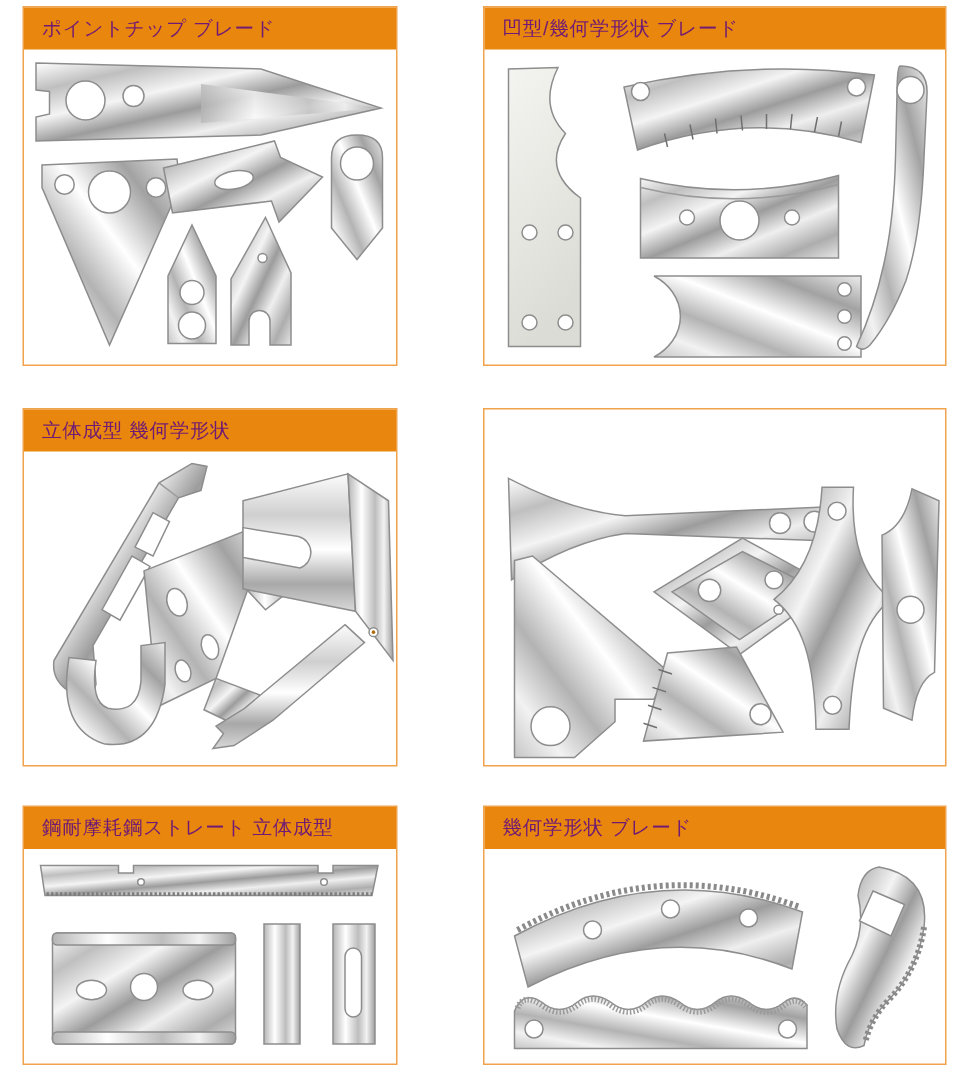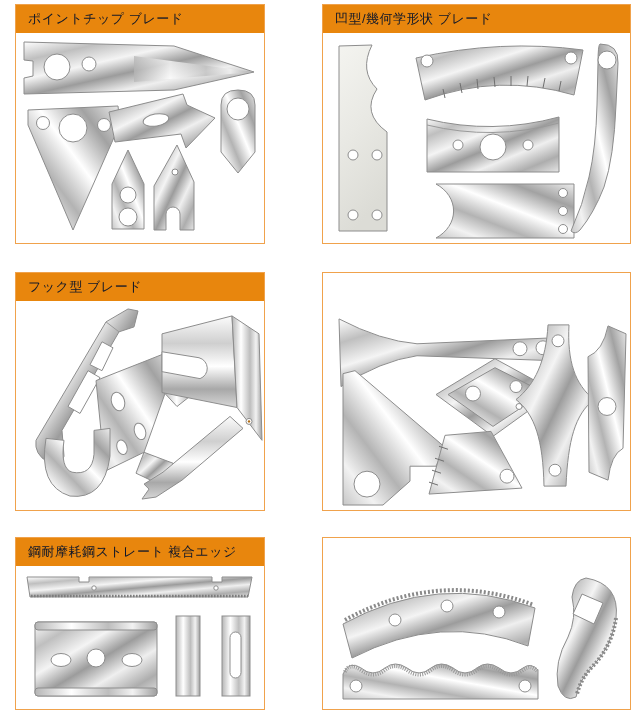--- a/index.html
+++ b/index.html
@@ -1,20 +1,20 @@
 <!DOCTYPE html>
 <html><head>
 <meta charset="utf-8">
 <style>
   html,body{margin:0;padding:0;width:641px;height:718px;background:#ffffff;overflow:hidden;
     font-family:"Liberation Sans","DejaVu Sans",sans-serif;}
   .stage{position:relative;width:641px;height:718px;background:#ffffff;}
   .panel{position:absolute;box-sizing:border-box;border:1px solid #f0a24c;background:#ffffff;}
   .panel-header{height:28px;background:#e8860d;display:flex;align-items:center;padding:0 12px;box-sizing:border-box;}
-  .panel-title{font-size:13px;letter-spacing:.5px;color:#0f172a;white-space:nowrap;}
+  .panel-title{font-size:13px;letter-spacing:.5px;color:#701a75;white-space:nowrap;}
   .panel-body{position:absolute;left:0;right:0;top:28px;bottom:0;overflow:hidden;}
   .panel-body svg{position:absolute;left:0;top:0;width:100%;height:100%;}
   .p1{left:15px;top:4px;width:250px;height:240px;}
   .p2{left:322px;top:4px;width:309px;height:240px;}
   .p3{left:15px;top:272px;width:250px;height:239px;}
   .p4{left:322px;top:272px;width:309px;height:239px;}
   .p5{left:15px;top:537px;width:250px;height:173px;}
   .p6{left:322px;top:537px;width:309px;height:173px;}
   .bl{stroke:#8d8d8d;stroke-width:1;}
   .mA{fill:url(#mA);} .mB{fill:url(#mB);} .mC{fill:url(#mC);} .mD{fill:url(#mD);} .mE{fill:url(#mE);}
@@ -147,21 +147,21 @@
         <g>
           <path class="bl mB" d="M277,11 Q296,11 295,30 L293,72 Q291,124 281,154 Q271,180 257,197 Q252,202 248,198 Q260,172 266,144 Q273,114 274,72 L275,30 Q275,12 277,11 Z"></path>
           <circle class="hole" cx="284" cy="27" r="9"></circle>
         </g>
       </svg>
     </div>
   </section>
 
   <section class="panel p3">
     <div class="panel-header">
-      <span class="panel-title">フック型 ブレード</span>
+      <span class="panel-title">立体成型 幾何学形状</span>
     </div>
     <div class="panel-body">
       <svg viewBox="0 0 248 210" preserveAspectRatio="none">
         <g>
           <path class="bl mA" d="M20,140 L90,21 L112,8 L122,10 L118,26 L103,31 L46,130 L48,156 Q44,170 32,162 Q18,154 20,140 Z"></path>
           <path class="bl holeFill" d="M52,106 L72,70 L84,77 L64,113 Z"></path>
           <path class="bl holeFill" d="M74,64 L86,41 L97,47 L86,70 Z"></path>
           <path class="edge" d="M90,21 L103,31"></path>
         </g>
         <g>
@@ -221,21 +221,21 @@
         <g>
           <path class="bl mB" d="M265,56 Q280,50 285,25 L303,33 L300,148 Q288,154 285,180 L266,172 Z"></path>
           <circle class="hole" cx="284" cy="106" r="9"></circle>
         </g>
       </svg>
     </div>
   </section>
 
   <section class="panel p5">
     <div class="panel-header">
-      <span class="panel-title">鋼耐摩耗鋼ストレート 複合エッジ</span>
+      <span class="panel-title">鋼耐摩耗鋼ストレート 立体成型</span>
     </div>
     <div class="panel-body">
       <svg viewBox="0 0 248 143" preserveAspectRatio="none">
         <g>
           <path class="bl mA" d="M11,11 L63,11 L63,16 L73,16 L73,11 L196,11 L196,16 L206,16 L206,11 L236,11 L232,31 L14,31 Z"></path>
           <line class="serr" x1="15" y1="30" x2="232" y2="30"></line>
           <circle class="hole" cx="78" cy="22" r="2.2"></circle>
           <circle class="hole" cx="200" cy="22" r="2.2"></circle>
         </g>
         <g>
@@ -251,20 +251,23 @@
         </g>
         <g>
           <rect class="bl mD" x="206" y="50" width="28" height="80"></rect>
           <rect class="hole" x="214" y="66" width="11" height="46" rx="5.5"></rect>
         </g>
       </svg>
     </div>
   </section>
 
   <section class="panel p6">
+    <div class="panel-header">
+      <span class="panel-title">幾何学形状 ブレード</span>
+    </div>
     <div class="panel-body">
       <svg viewBox="0 0 307 143" preserveAspectRatio="none">
         <g>
           <path class="bl mA" d="M20,58 Q115,6 212,42 L205,80 Q118,46 29,92 Z"></path>
           <path class="serrPath" d="M22,54 Q115,3 211,39"></path>
           <circle class="hole" cx="72" cy="54" r="6"></circle>
           <circle class="hole" cx="124" cy="40" r="6"></circle>
           <circle class="hole" cx="176" cy="46" r="6"></circle>
         </g>
         <g>

